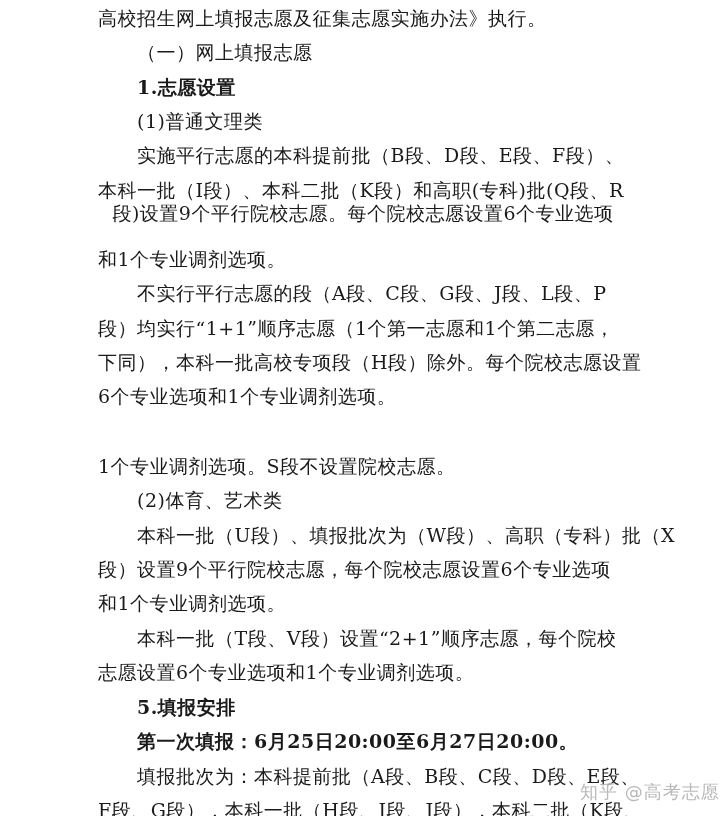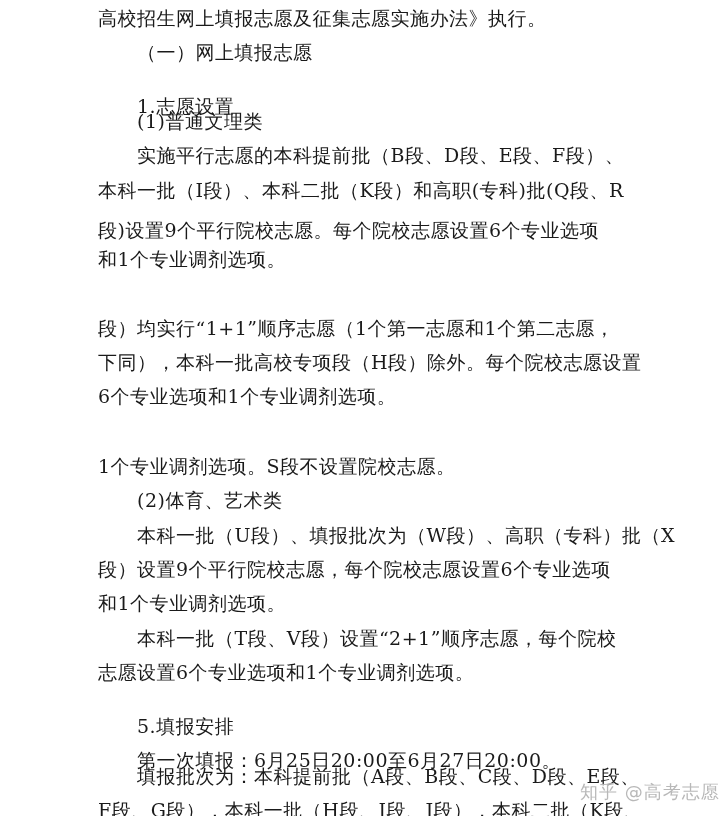--- a/index.html
+++ b/index.html
@@ -10,41 +10,42 @@
     color: #1a1a1a;
     position: relative;
   }
   .doc { position: absolute; left: 0; top: 0; width: 660px; height: 816px; }
   .line {
     position: absolute; left: 98px; width: 530px;
     font-size: 19px; line-height: 24px; white-space: nowrap;
     letter-spacing: 0.5px;
   }
   .indent { left: 137px; }
-  .bold { font-weight: normal; margin-top: 19px; }
+  .bold { font-weight: bold; }
   .watermark {
     position: absolute; left: 580px; top: 780px;
     font-family: "DejaVu Sans", sans-serif;
     font-size: 18px; color: rgba(160,160,160,0.75);
     white-space: nowrap; letter-spacing: 1px;
     text-shadow: 0 0 1px #fff;
   }
 </style>
 </head>
 <body>
 
 <div class="doc" id="doc">
     <div class="line" style="top: 6px;">高校招生网上填报志愿及征集志愿实施办法》执行。</div>
     <div class="line indent" style="top: 40px;">（一）网上填报志愿</div>
     <div class="line indent bold" style="top: 75px;">1.志愿设置</div>
     <div class="line indent" style="top: 109px;">(1)普通文理类</div>
     <div class="line" style="top: 178px;">本科一批（I段）、本科二批（K段）和高职(专科)批(Q段、R</div>
     <div class="line indent" style="top: 143px;">实施平行志愿的本科提前批（B段、D段、E段、F段）、</div>
-    <div class="line" style="top: 218px;">段)设置9个平行院校志愿。每个院校志愿设置6个专业选项</div>
+    <div class="line" style="top: 201px; text-align: center;">段)设置9个平行院校志愿。每个院校志愿设置6个专业选项</div>
     <div class="line" style="top: 247px;">和1个专业调剂选项。</div>
+    <div class="line indent" style="top: 281px;">不实行平行志愿的段（A段、C段、G段、J段、L段、P</div>
     <div class="line" style="top: 316px;">段）均实行“1+1”顺序志愿（1个第一志愿和1个第二志愿，</div>
     <div class="line" style="top: 350px;">下同），本科一批高校专项段（H段）除外。每个院校志愿设置</div>
     <div class="line" style="top: 384px;">6个专业选项和1个专业调剂选项。</div>
     <div class="line" style="top: 454px;">1个专业调剂选项。S段不设置院校志愿。</div>
     <div class="line indent" style="top: 488px;">(2)体育、艺术类</div>
     <div class="line indent" style="top: 523px;">本科一批（U段）、填报批次为（W段）、高职（专科）批（X</div>
     <div class="line" style="top: 557px;">段）设置9个平行院校志愿，每个院校志愿设置6个专业选项</div>
     <div class="line" style="top: 591px;">和1个专业调剂选项。</div>
     <div class="line indent" style="top: 626px;">本科一批（T段、V段）设置“2+1”顺序志愿，每个院校</div>
     <div class="line" style="top: 660px;">志愿设置6个专业选项和1个专业调剂选项。</div>

